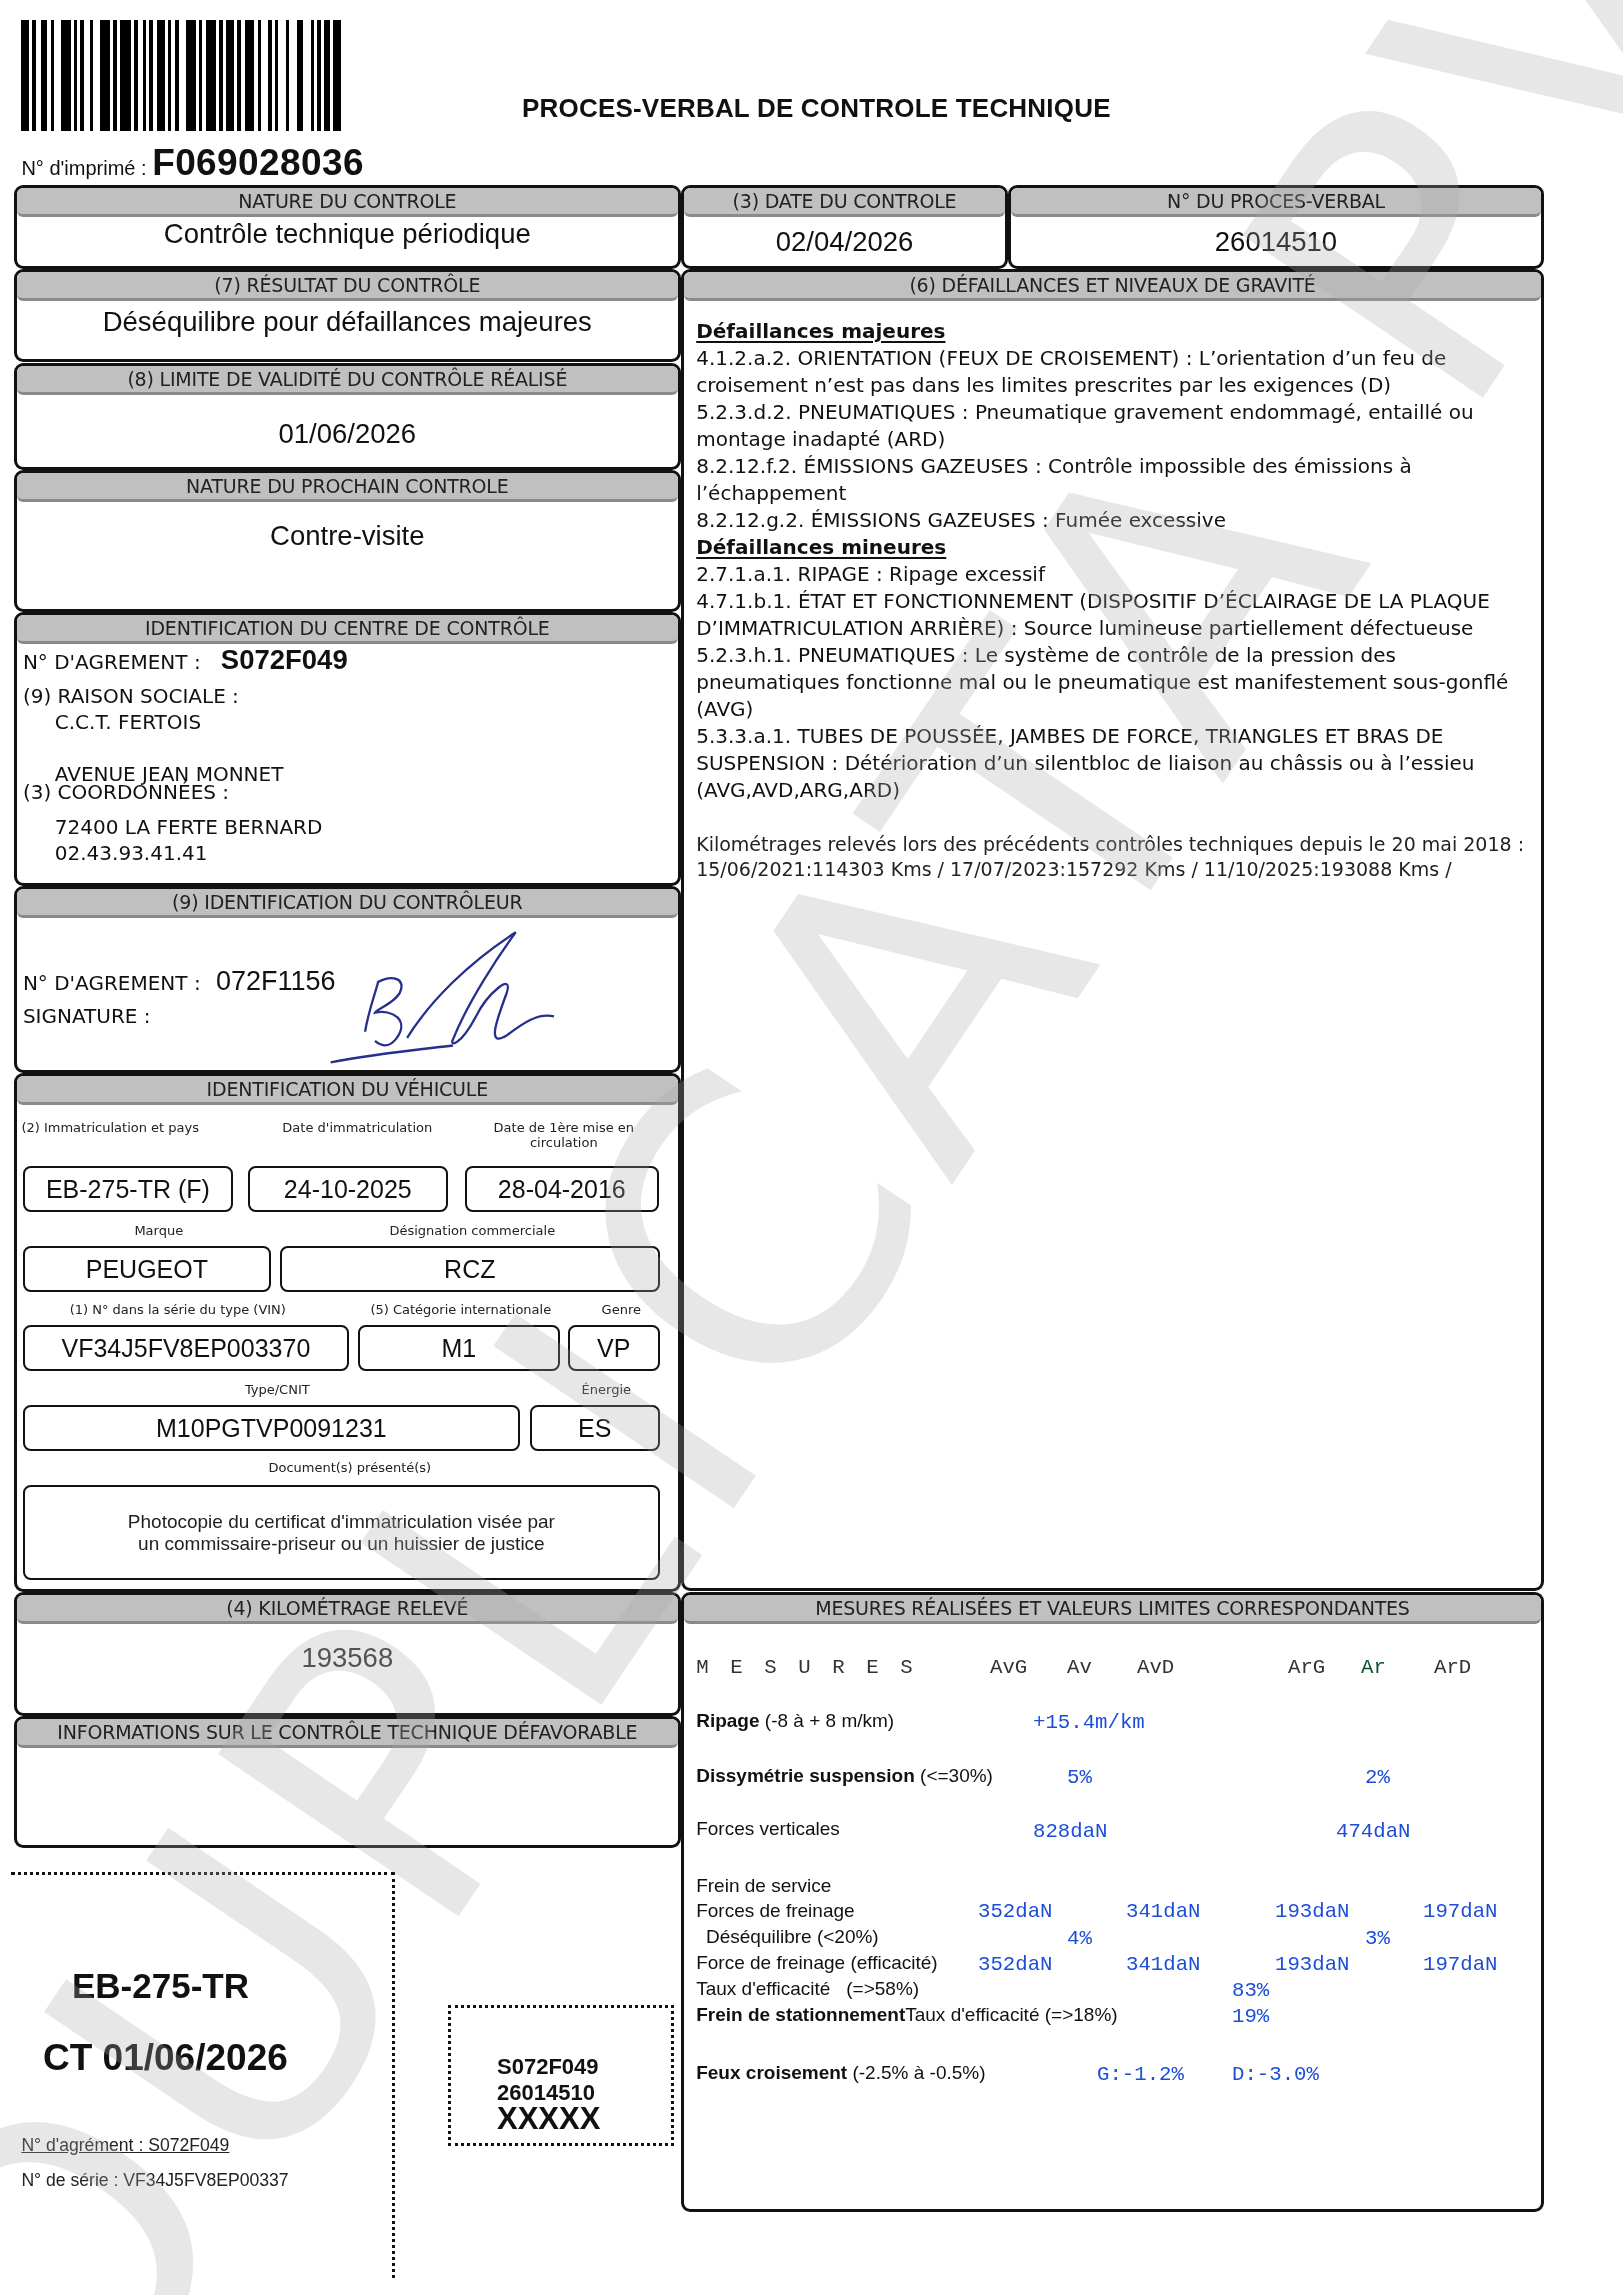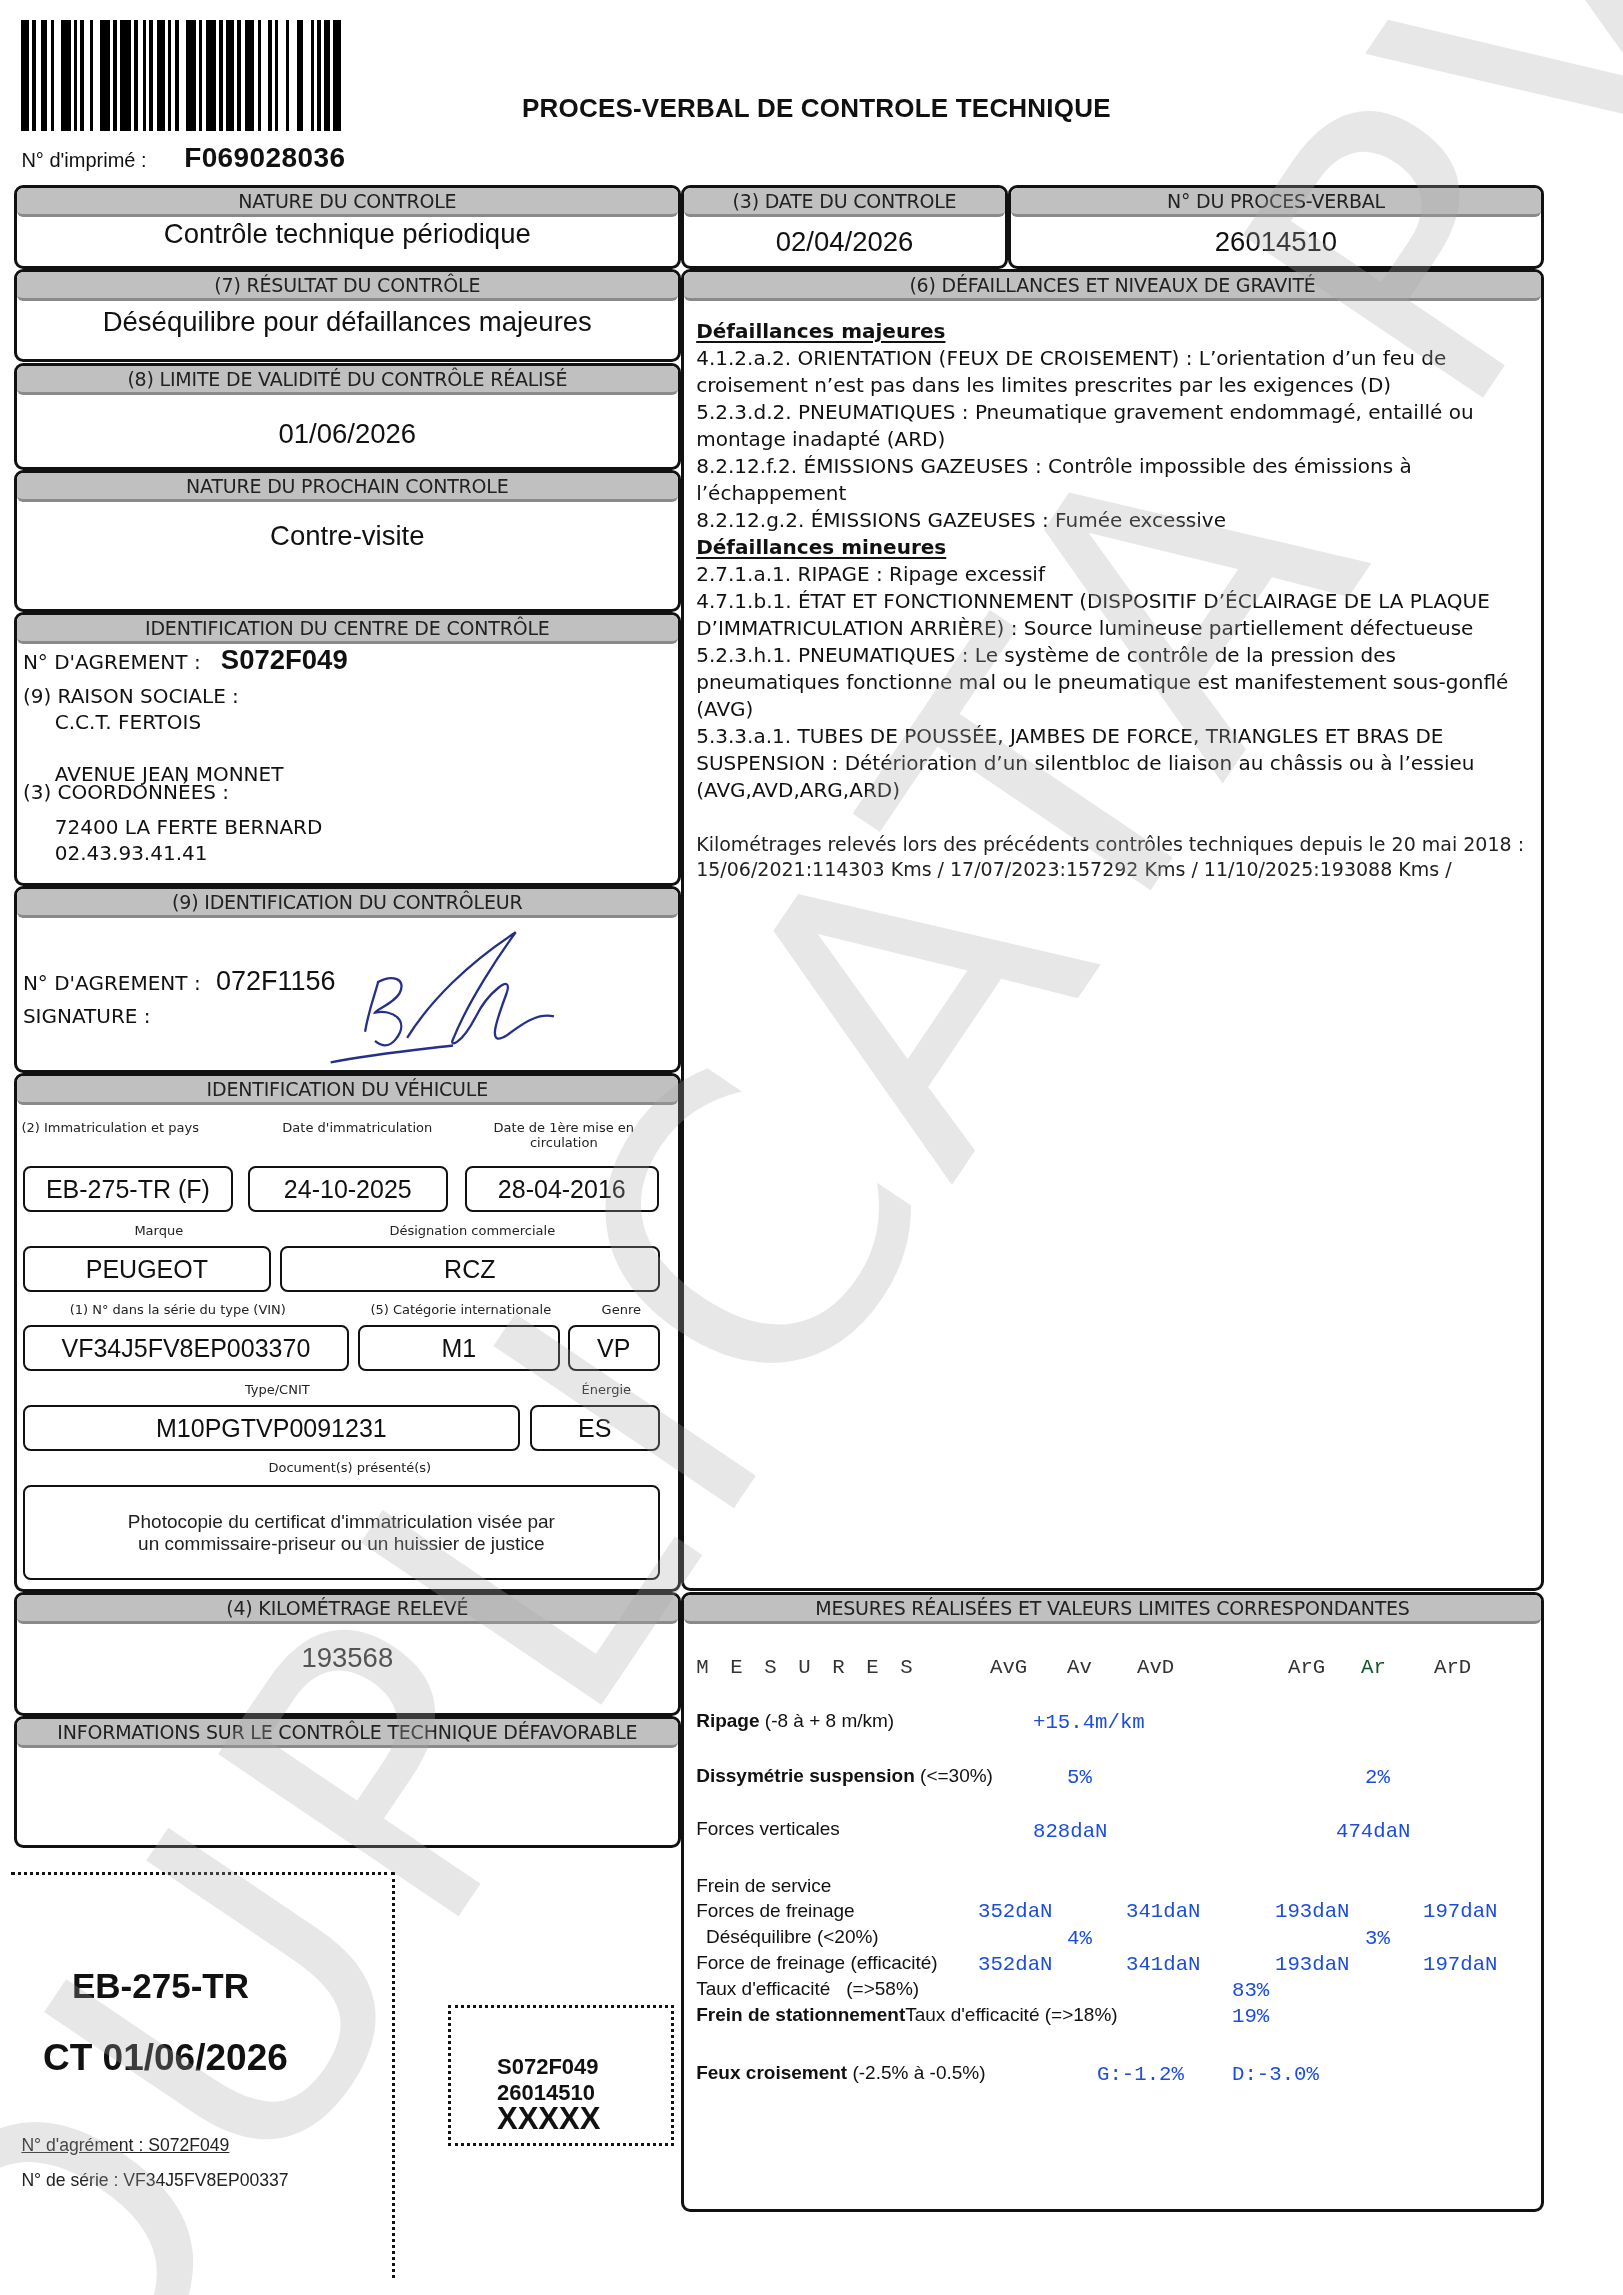--- a/index.html
+++ b/index.html
@@ -5,21 +5,21 @@
   html, body { margin: 0; padding: 0; background: #ffffff; }
   body { width: 1624px; height: 2295px; position: relative; overflow: hidden;
          font-family: "Liberation Sans", sans-serif; color: #111; }
   .abs { position: absolute; }
 
   
   .barcode { position: absolute; left: 21.4px; top: 20px; width: 383px; height: 111px; display: flex; align-items: stretch; gap: 0; }
   .barcode span { display: block; background: #000; height: 100%; }
 
   .imprime { position: absolute; left: 21.4px; top: 142px; font-size: 20px; }
-  .imprime b { font-size: 28px; font-weight: bold; letter-spacing: 0.4px; margin-left: 32px; }
+  .imprime b { font-size: 37px; font-weight: bold; letter-spacing: 0.4px; }
 
   .doc-title { position: absolute; left: 522px; top: 93px; font-size: 26px; font-weight: bold; letter-spacing: 0.2px; }
 
   
   .box { position: absolute; border: 3.1px solid #111; border-radius: 9.2px; background: #fff; box-sizing: border-box; overflow: hidden; }
   .box-head { background: #c0c0c0; border-bottom: 3.8px solid #8a8a8a; border-radius: 6.1px 6.1px 6.1px 6.1px;
               text-align: center; font-family: "DejaVu Sans", sans-serif; font-size: 19px; color: #222;
               height: 26px; line-height: 26px; letter-spacing: -0.2px; white-space: nowrap; }
   .big-val { text-align: center; font-size: 27.5px; color: #111; }
 

